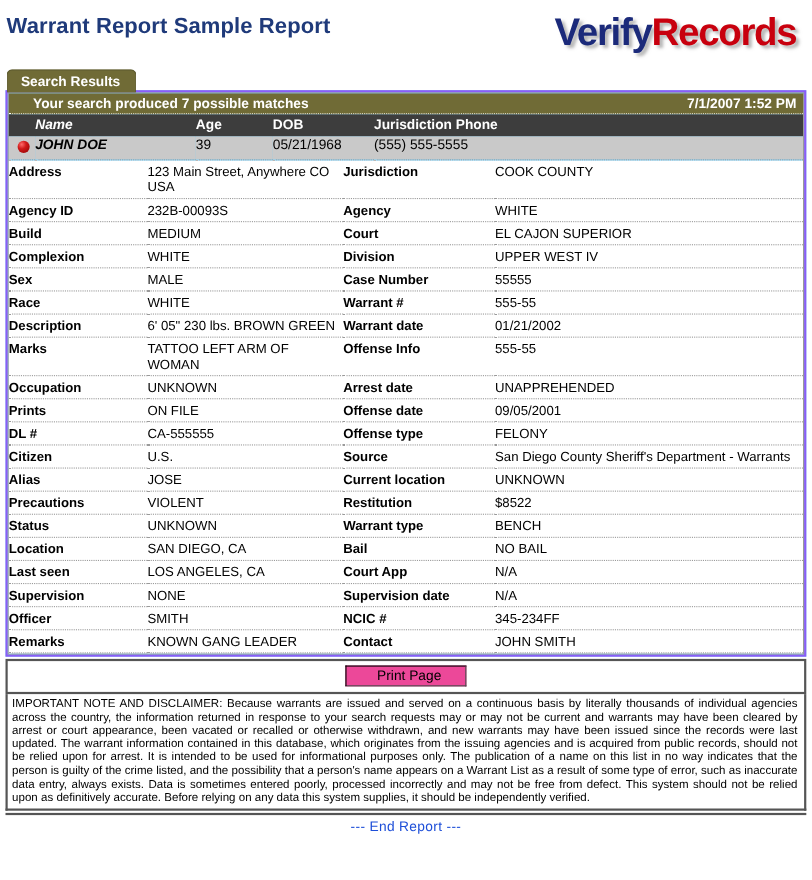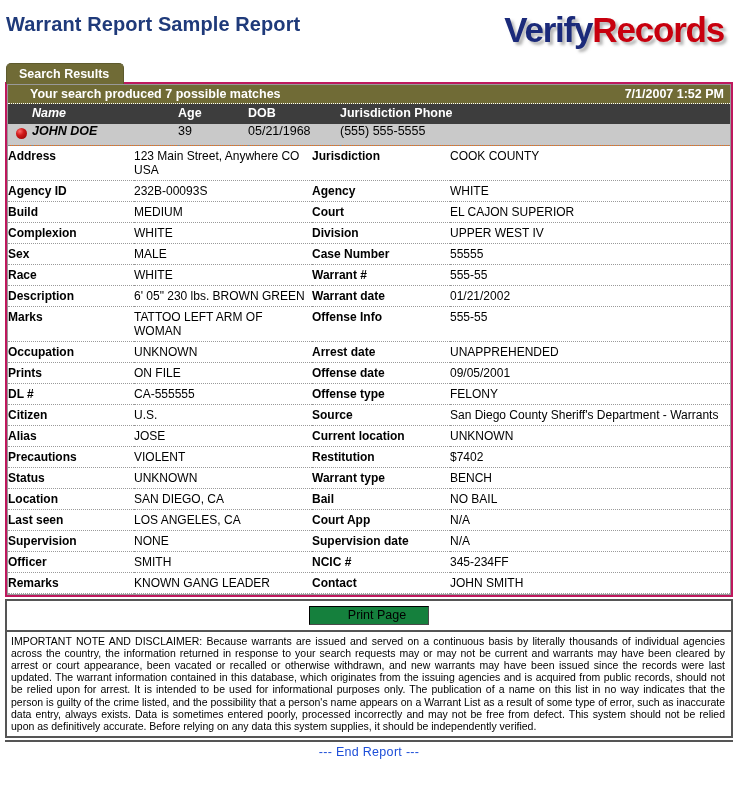--- a/index.html
+++ b/index.html
@@ -38,22 +38,22 @@
     font-size: 12.5px; font-weight: bold;
     padding: 3px 14px 3px 12px;
     border-radius: 5px 5px 0 0;
     border: 1px solid #5d5a2e; border-bottom: none;
     position: relative; top: 1px;
   }
 
   
   .results-frame {
     margin: 0 5px 0 5px;
-    border: 2px solid #be185d;
-    background: #f97316;
+    border: 2px solid #8b5cf6;
+    background: #7dd3fc;
   }
   .results-inner { border: 1px solid #999999; }
 
   .banner {
     background: #706b36;
     color: #ffffff;
     font-size: 12.5px; font-weight: bold;
     height: 19px; line-height: 19px;
     display: flex; justify-content: space-between;
     padding: 0 4px 0 22px;
@@ -110,24 +110,24 @@
   .printbox {
     margin: 2px 5px 0 5px;
     border: 2px solid #555555;
     background: #ffffff;
     text-align: center;
     padding: 4px 0 5px 0;
   }
   .printbtn {
     font-family: "Liberation Sans", sans-serif;
     font-size: 12.5px; color: #000000;
-    background: #15803d;
+    background: #ec4899;
     border: 1px solid #000000;
     border-right-color: #4a4a4a; border-bottom-color: #4a4a4a;
-    padding: 1px 22px 2px 38px;
+    padding: 1px 22px 2px 28px;
     cursor: pointer;
   }
 
   
   .disclaimer {
     margin: 0 5px;
     padding: 3px 6px 4px 4px;
     font-size: 10.5px; line-height: 12.2px;
     color: #000000; text-align: justify;
     border-left: 2px solid #555555;
@@ -276,21 +276,21 @@
           <tr>
             <td class="lbl d-lbl1">Alias</td>
             <td class="val d-val1">JOSE</td>
             <td class="lbl2 d-lbl2">Current location</td>
             <td class="val d-val2">UNKNOWN</td>
           </tr>
           <tr>
             <td class="lbl d-lbl1">Precautions</td>
             <td class="val d-val1">VIOLENT</td>
             <td class="lbl2 d-lbl2">Restitution</td>
-            <td class="val d-val2">$7402</td>
+            <td class="val d-val2">$8522</td>
           </tr>
           <tr>
             <td class="lbl d-lbl1">Status</td>
             <td class="val d-val1">UNKNOWN</td>
             <td class="lbl2 d-lbl2">Warrant type</td>
             <td class="val d-val2">BENCH</td>
           </tr>
           <tr>
             <td class="lbl d-lbl1">Location</td>
             <td class="val d-val1">SAN DIEGO, CA</td>

